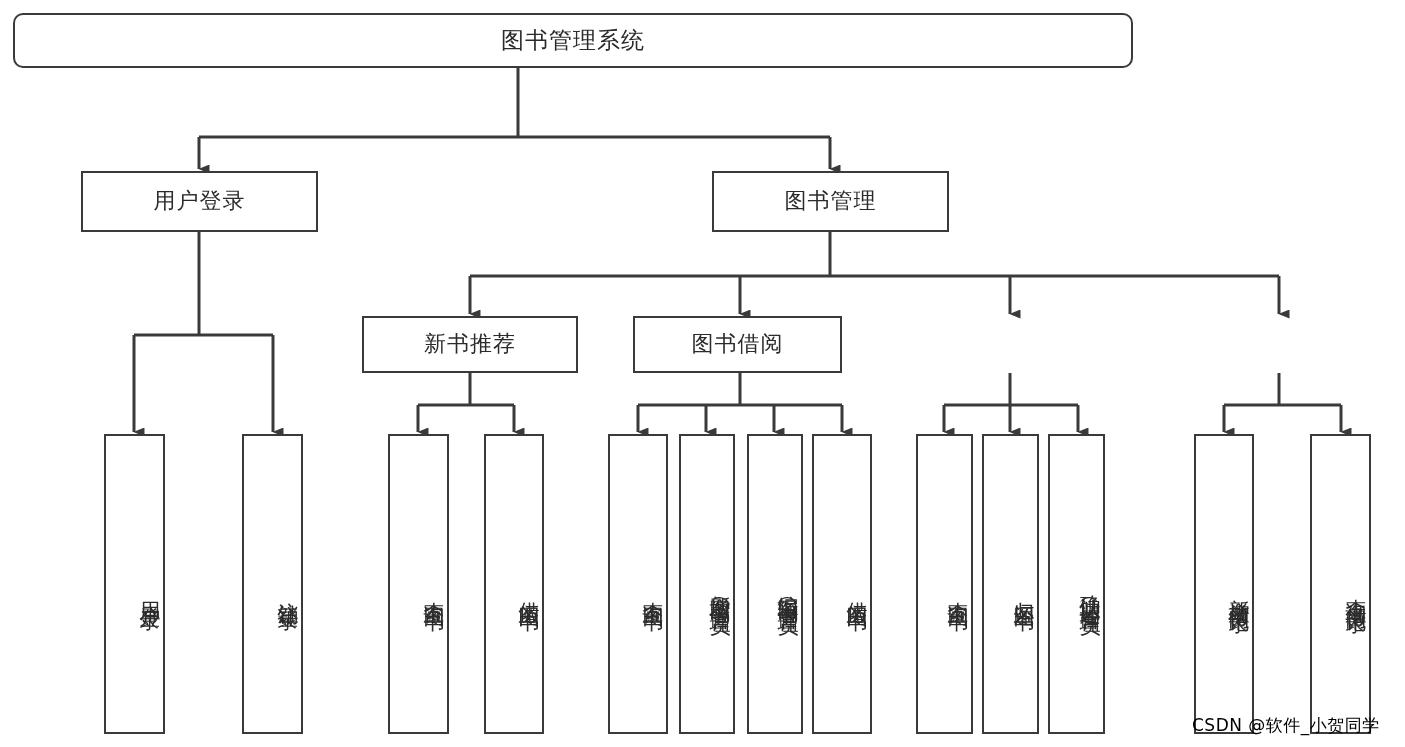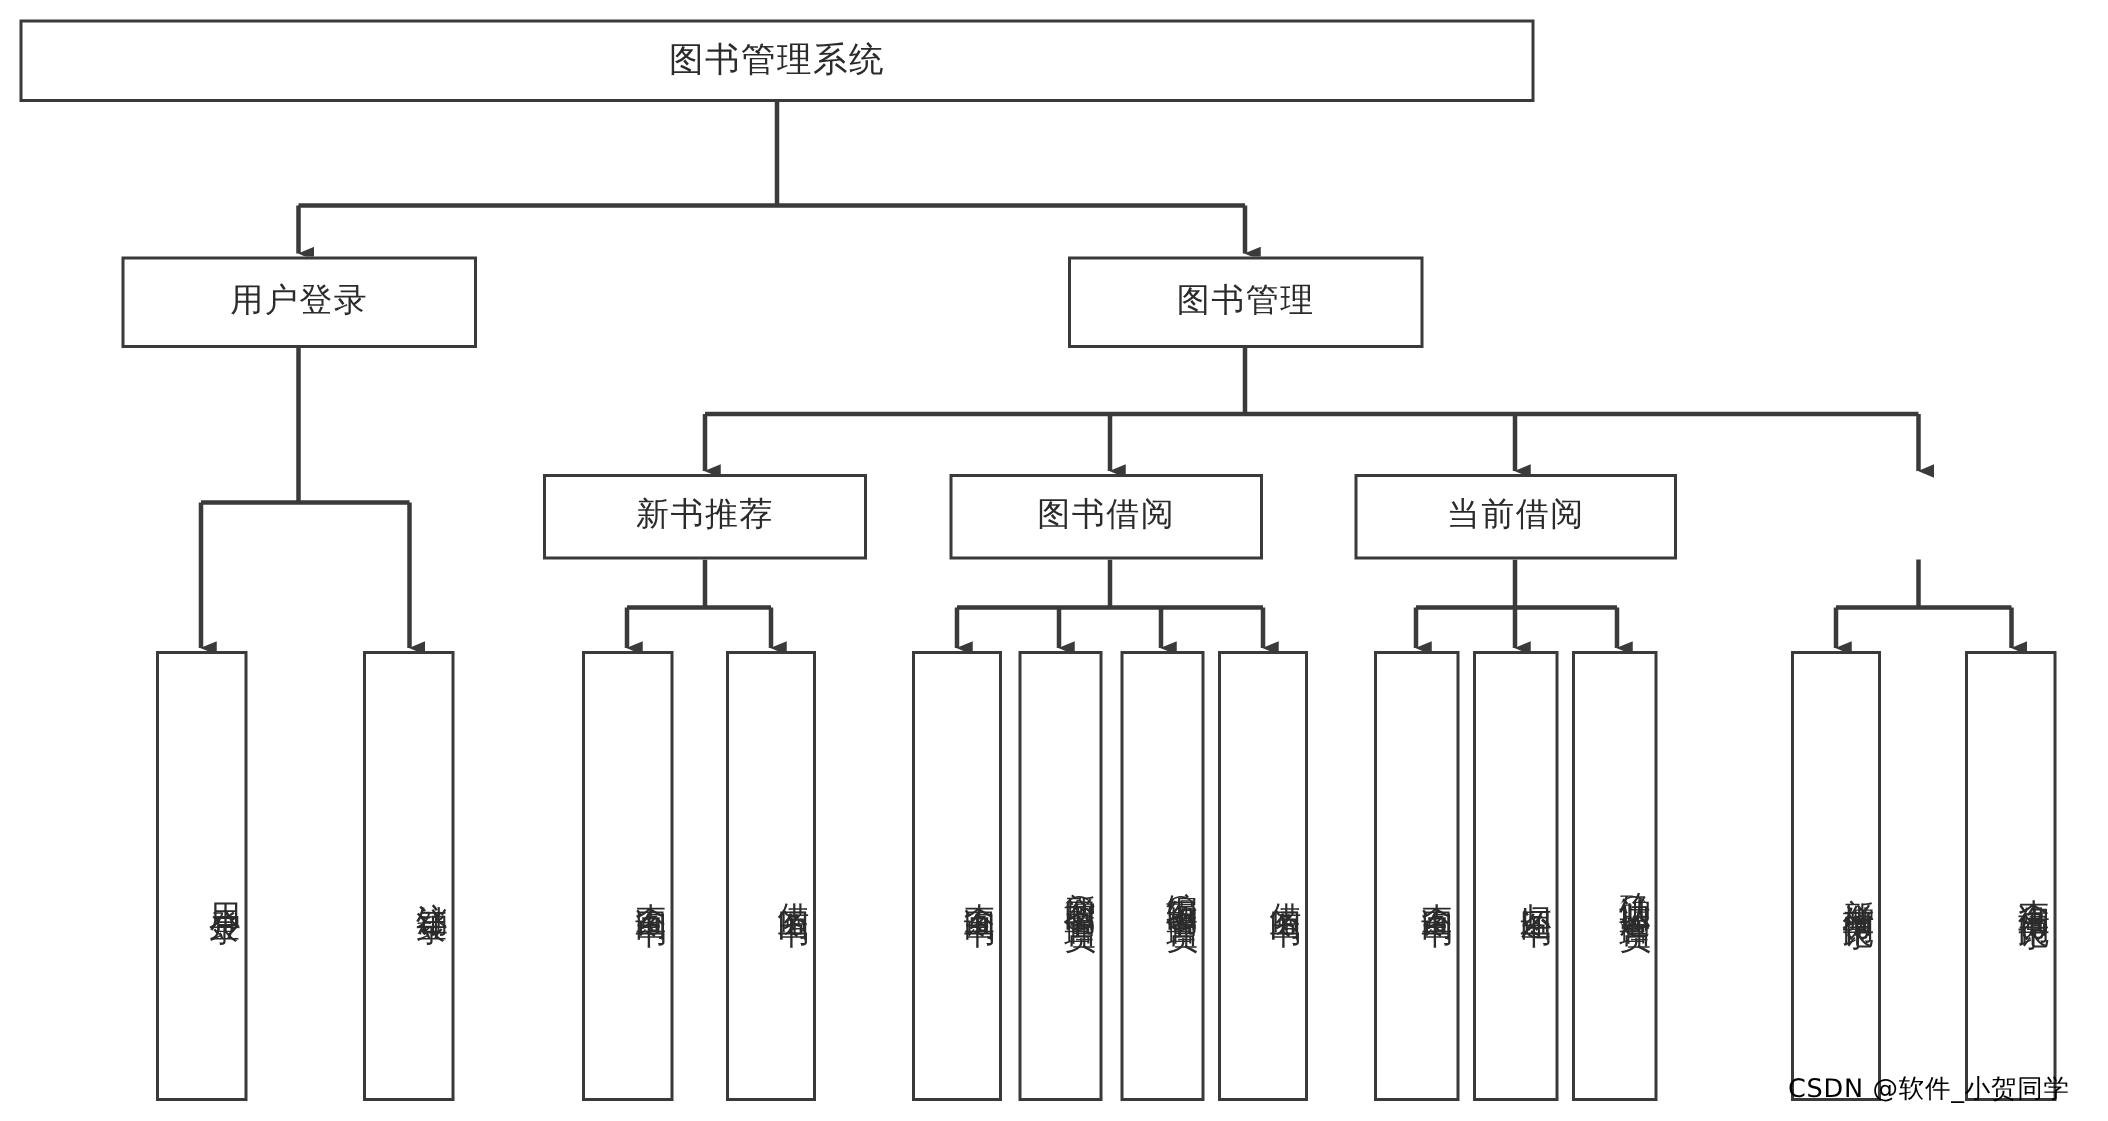--- a/index.html
+++ b/index.html
@@ -116,28 +116,27 @@
       <path d="M1078,405 L1078,432" marker-end="url(#arrowhead)"></path>
 
       <path d="M1279,373 L1279,405"></path>
       <path d="M1224,405 L1341,405"></path>
       <path d="M1224,405 L1224,432" marker-end="url(#arrowhead)"></path>
       <path d="M1341,405 L1341,432" marker-end="url(#arrowhead)"></path>
 
     </g>
   </svg>
 
-  <div class="node horizontal root" style="left:13px; top:13px; width:1010px; height:55px;">图书管理系统</div>
+  <div class="node horizontal root" style="left:13px; top:13px; width:1120px; height:55px;border-radius:10px;">图书管理系统</div>
 
   <div class="node horizontal" style="left:81px; top:171px; width:237px; height:61px;">用户登录</div>
   <div class="node horizontal" style="left:712px; top:171px; width:237px; height:61px;">图书管理</div>
 
   <div class="node horizontal" style="left:362px; top:316px; width:216px; height:57px;">新书推荐</div>
   <div class="node horizontal" style="left:633px; top:316px; width:209px; height:57px;">图书借阅</div>
-  <div class="node horizontal" style="left:903px; top:316px; width:215px; height:57px;">当前借阅</div>
 
   <div class="node vertical" style="left:104px; top:434px; width:61px; height:300px;">用户登录</div>
   <div class="node vertical" style="left:242px; top:434px; width:61px; height:300px;">注销登录</div>
 
   <div class="node vertical" style="left:388px; top:434px; width:61px; height:300px;">查询图书</div>
   <div class="node vertical" style="left:484px; top:434px; width:60px; height:300px;">借阅图书</div>
 
   <div class="node vertical" style="left:608px; top:434px; width:60px; height:300px;">查询图书</div>
   <div class="node vertical" style="left:679px; top:434px; width:56px; height:300px;">新增图书（管理员）</div>
   <div class="node vertical" style="left:747px; top:434px; width:56px; height:300px;">编辑图书（管理员）</div>

